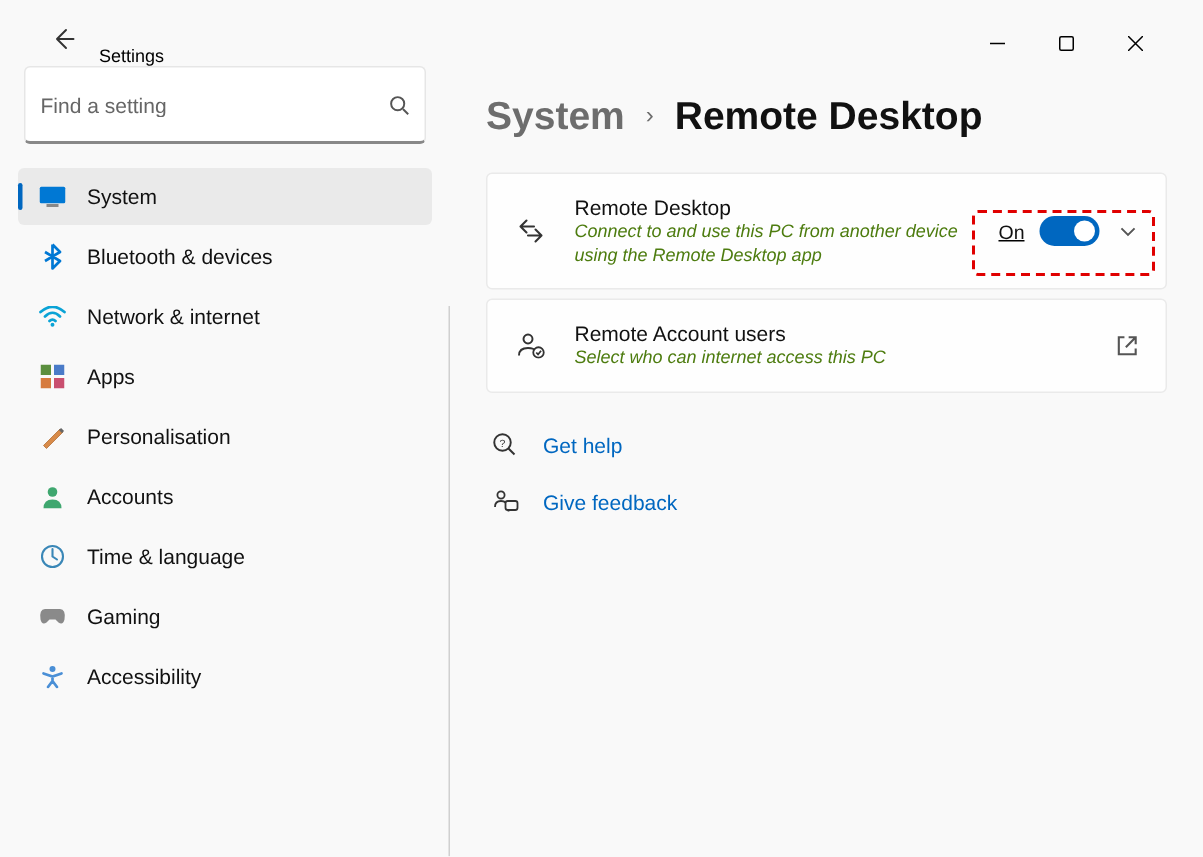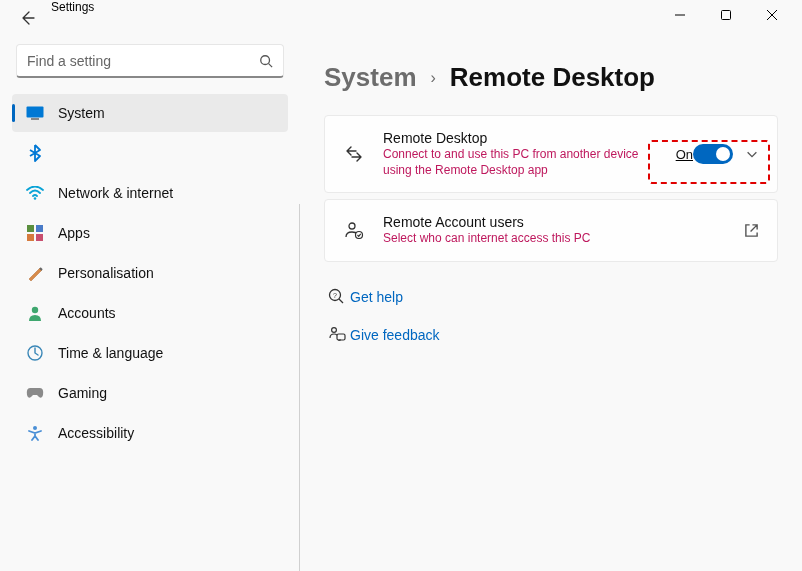--- a/index.html
+++ b/index.html
@@ -11,22 +11,22 @@
     body {
       width: 802px;
       height: 571px;
       background: #f9f9f9;
       overflow: hidden;
       position: relative;
     }
     .titlebar {
       height: 44px;
       display: flex;
-      align-items: flex-start;
-      padding: 0 7px;
+      align-items: flex-end;
+      padding: 0 22px;
     }
     .titlebar-back {
       width: 40px;
       height: 36px;
       display: flex;
       align-items: center;
       justify-content: center;
       font-size: 14px;
       color: #333;
       cursor: pointer;
@@ -90,21 +90,21 @@
       filter: blur(2.5px);
     }
     .user-text .user-sub {
       font-size: 12px;
       color: #333;
     }
     .search-wrap {
       padding: 0 6px 14px 6px;
     }
     .search-box {
-      height: 34px;
+      height: 52px;
       background: #fff;
       border: 1px solid #e6e6e6;
       border-bottom: 2px solid #888;
       border-radius: 4px;
       display: flex;
       align-items: center;
       padding: 0 10px;
     }
     .search-box input {
       border: none;
@@ -208,32 +208,34 @@
     }
     .card-body {
       flex: 1;
     }
     .card-title {
       font-size: 14px;
       color: #111;
     }
     .card-sub {
       font-size: 12px;
-      color: #be185d;
+      color: #4d7c0f;
       line-height: 1.35;
       max-width: 300px;
+      font-style: italic;
     }
     .card-tail {
       display: flex;
       align-items: center;
       gap: 12px;
     }
     .toggle-wrap {
       display: flex;
       align-items: center;
+      gap: 10px;
       text-decoration: underline;
     }
     .toggle-label {
       font-size: 13px;
       color: #111;
     }
     .toggle {
       width: 40px;
       height: 20px;
       border-radius: 10px;
@@ -268,21 +270,21 @@
       stroke: #555;
       fill: none;
       stroke-width: 1.5;
     }
     .links {
       margin-top: 20px;
     }
     .link-row {
       display: flex;
       align-items: center;
-      gap: 4px;
+      gap: 16px;
       padding: 6px 4px;
       cursor: pointer;
       margin-bottom: 8px;
     }
     .link-icon {
       width: 18px;
       font-size: 15px;
       color: #333;
       display:flex;
       position:relative;
@@ -348,20 +350,21 @@
             </svg>
           </span>
         <span class="nav-label">System</span>
       </li>
       <li class="nav-item">
         <span class="nav-icon">
             <svg width="14" height="18" viewBox="0 0 14 18">
               <path d="M7 1 V17 L12 12 L2 6 M7 1 L12 6 L2 12" stroke="#0078d4" stroke-width="1.8" fill="none" stroke-linejoin="round"></path>
             </svg>
           </span>
+        <span class="nav-label">Bluetooth &amp; devices</span>
       </li>
       <li class="nav-item">
         <span class="nav-icon">
             <svg width="18" height="14" viewBox="0 0 18 14">
               <path d="M1 4 Q9 -3 17 4 M4 7 Q9 2 14 7 M7 10 Q9 8 11 10" stroke="#0aa3d6" stroke-width="1.8" fill="none" stroke-linecap="round"></path>
               <circle cx="9" cy="12.5" r="1.3" fill="#0aa3d6"></circle>
             </svg>
           </span>
         <span class="nav-label">Network &amp; internet</span>
       </li>

